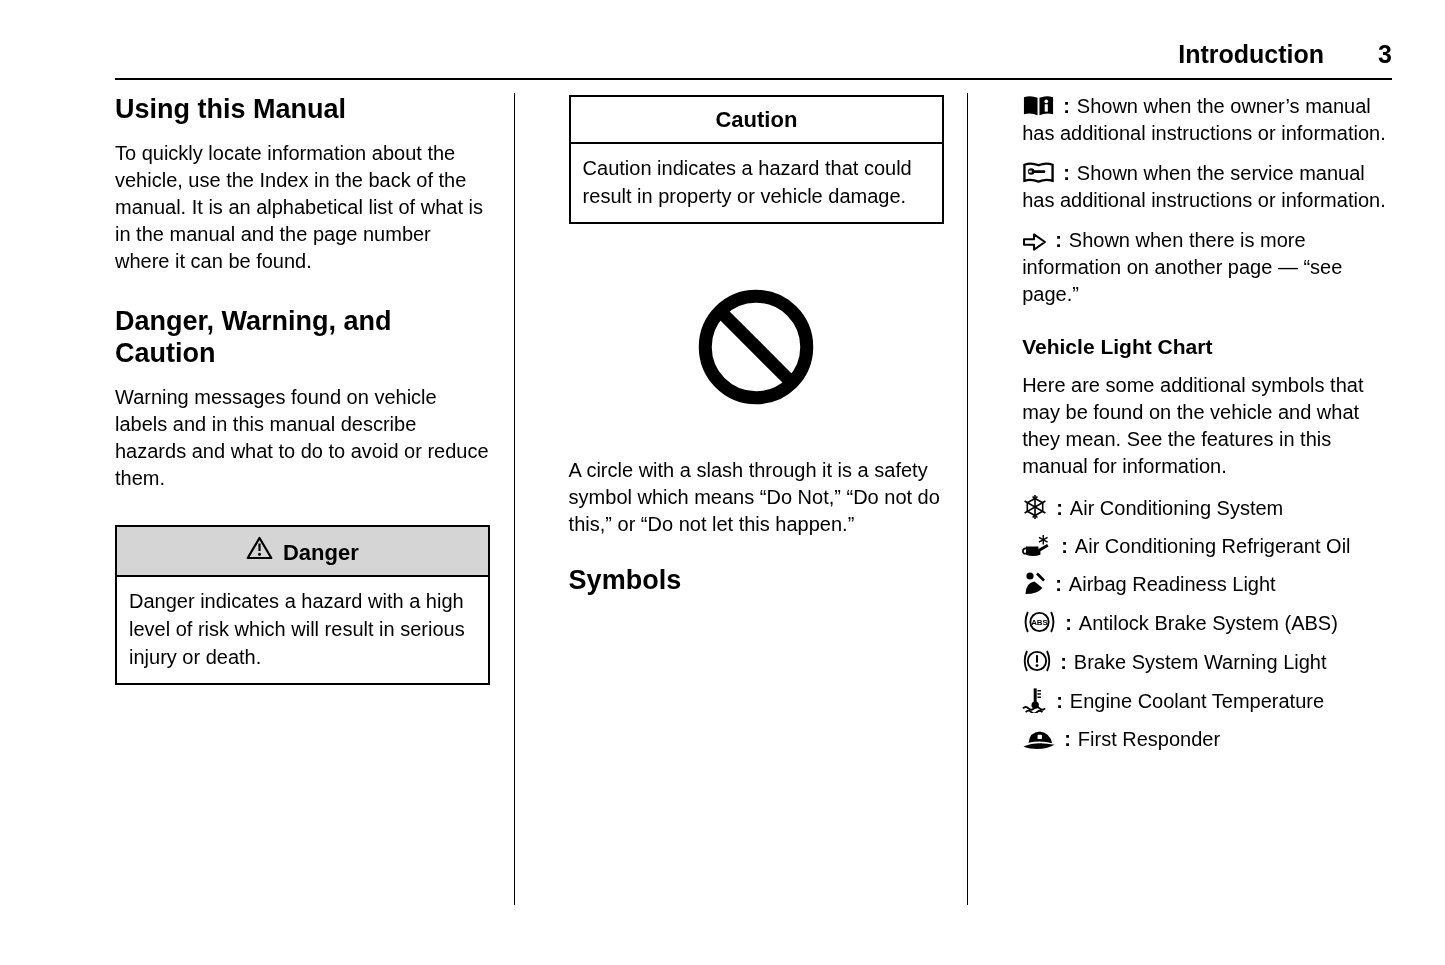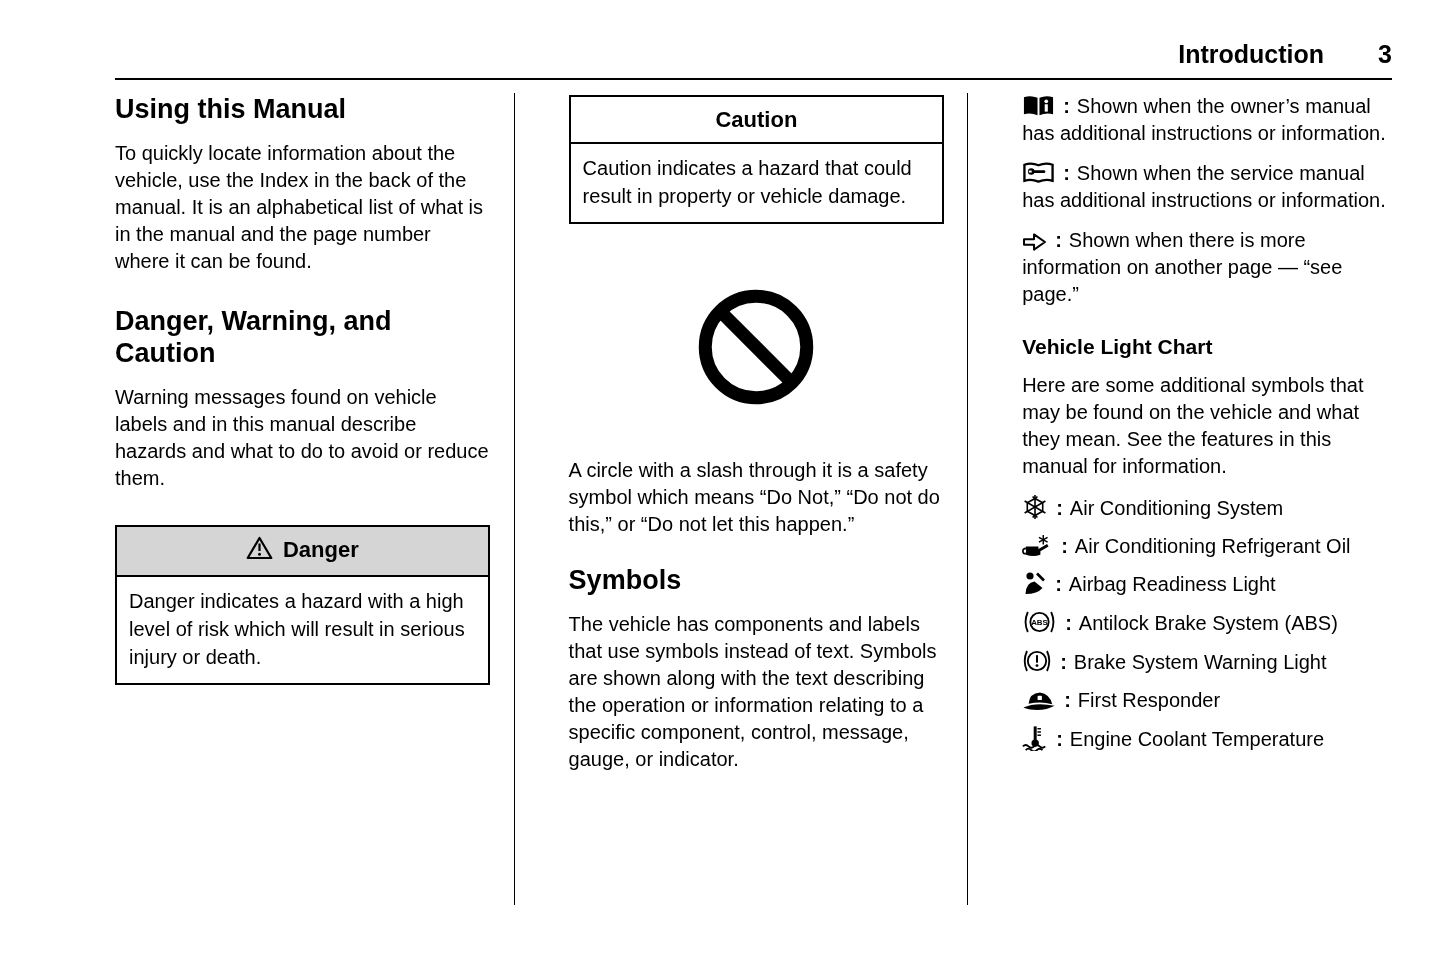--- a/index.html
+++ b/index.html
@@ -41,21 +41,21 @@
   h1.sub{margin-top:30px;}
   h2.chart-h{font-size:21px;line-height:26px;font-weight:bold;margin:26px 0 12px 0;}
   p{margin:0 0 22px 0;}
   .alert-box{border:2px solid #000;margin-top:31px;}
   .alert-box .box-head{
     border-bottom:2px solid #000;
     text-align:center;
     font-weight:bold;
     font-size:22px;
     padding:9px 6px;
-    display:flex;align-items:flex-start;justify-content:center;gap:10px;
+    display:flex;align-items:flex-end;justify-content:center;gap:10px;
   }
   .alert-box .box-head.gray{background:#d5d5d5;}
   .alert-box .box-body{padding:10px 12px 12px 12px;font-size:20px;line-height:28px;}
   .alert-box.first{margin-top:33px;}
   .caution-box{margin-top:2px;}
   .warning-gap{margin-top:47px;}
   .no-symbol-wrap{text-align:center;margin:64px 0 0 0;}
   .no-symbol-caption{margin-top:44px;margin-bottom:26px;}
   .symbols-h{margin-top:0;}
   .legend-row{margin:0 0 13px 0;}
@@ -112,21 +112,20 @@
       <div class="no-symbol-wrap">
         <svg width="118" height="118" viewBox="0 0 100 100">
           <circle cx="50" cy="50" r="43" fill="none" stroke="#000" stroke-width="11"></circle>
           <line x1="21" y1="21" x2="79" y2="79" stroke="#000" stroke-width="11"></line>
         </svg>
       </div>
 
       <p class="no-symbol-caption">A circle with a slash through it is a safety symbol which means “Do Not,” “Do not do this,” or “Do not let this happen.”</p>
 
       <h1 class="symbols-h">Symbols</h1>
-      <p>The vehicle has components and labels that use symbols instead of text. Symbols are shown along with the text describing the operation or information relating to a specific component, control, message, gauge, or indicator.</p>
     </div>
 
     <div class="col col3">
 
       <p class="legend-row">
         <span class="ico">
           <svg width="33" height="24" viewBox="0 0 34 24">
             <path d="M2 3 Q9 0.5 16 3.5 L16 21.5 Q9 18.5 2 20.5 Z" fill="#000"></path>
             <path d="M32 3 Q25 0.5 18 3.5 L18 21.5 Q25 18.5 32 20.5 Z" fill="#000"></path>
             <circle cx="25" cy="7.2" r="1.9" fill="#fff"></circle>
@@ -212,42 +211,42 @@
           <svg width="30" height="26" viewBox="0 0 36 30">
             <path d="M6 3 Q0.5 15 6 27" fill="none" stroke="#000" stroke-width="2.2"></path>
             <path d="M30 3 Q35.5 15 30 27" fill="none" stroke="#000" stroke-width="2.2"></path>
             <circle cx="18" cy="15" r="11" fill="none" stroke="#000" stroke-width="2.2"></circle>
             <rect x="16.8" y="8" width="2.4" height="9" fill="#000"></rect>
             <circle cx="18" cy="20.5" r="1.7" fill="#000"></circle>
           </svg>
         </span><span class="colon">:</span><span>Brake System Warning Light</span>
       </p>
 
-
-      <p class="sym-row">
-        <span class="ico">
-          <svg width="34" height="23" viewBox="0 0 36 24">
-            <path d="M7 15.5 Q8 4 19 3.5 Q29.5 5 32 16 Q20 12.5 7 15.5 Z" fill="#000"></path>
-            <path d="M1.5 19.5 Q14 13.5 34.5 17.5 Q24 23.5 8.5 21.5 Q3.5 20.8 1.5 19.5 Z" fill="#000"></path>
-            <rect x="16.5" y="7" width="4.6" height="4.6" rx="1" fill="#fff"></rect>
-          </svg>
-        </span><span class="colon">:</span><span>First Responder</span>
-      </p>
 
       <p class="sym-row">
         <span class="ico">
           <svg width="26" height="26" viewBox="0 0 28 28">
             <rect x="12.6" y="1.5" width="3.2" height="16" fill="#000"></rect>
             <circle cx="14.2" cy="19.5" r="4" fill="#000"></circle>
             <g stroke="#000" stroke-width="1.6">
               <line x1="16.6" y1="4" x2="20.4" y2="4"></line>
               <line x1="16.6" y1="7.5" x2="20.4" y2="7.5"></line>
               <line x1="16.6" y1="11" x2="20.4" y2="11"></line>
             </g>
             <path d="M1 23 q3 -3 6 0 t6 0 t6 0 t6 0" fill="none" stroke="#000" stroke-width="2"></path>
             <path d="M4 27 q3 -3 6 0 t6 0 t6 0" fill="none" stroke="#000" stroke-width="2"></path>
           </svg>
         </span><span class="colon">:</span><span>Engine Coolant Temperature</span>
       </p>
 
+      <p class="sym-row">
+        <span class="ico">
+          <svg width="34" height="23" viewBox="0 0 36 24">
+            <path d="M7 15.5 Q8 4 19 3.5 Q29.5 5 32 16 Q20 12.5 7 15.5 Z" fill="#000"></path>
+            <path d="M1.5 19.5 Q14 13.5 34.5 17.5 Q24 23.5 8.5 21.5 Q3.5 20.8 1.5 19.5 Z" fill="#000"></path>
+            <rect x="16.5" y="7" width="4.6" height="4.6" rx="1" fill="#fff"></rect>
+          </svg>
+        </span><span class="colon">:</span><span>First Responder</span>
+      </p>
+
     </div>
   </div>
 </div>
 
 </body></html>

